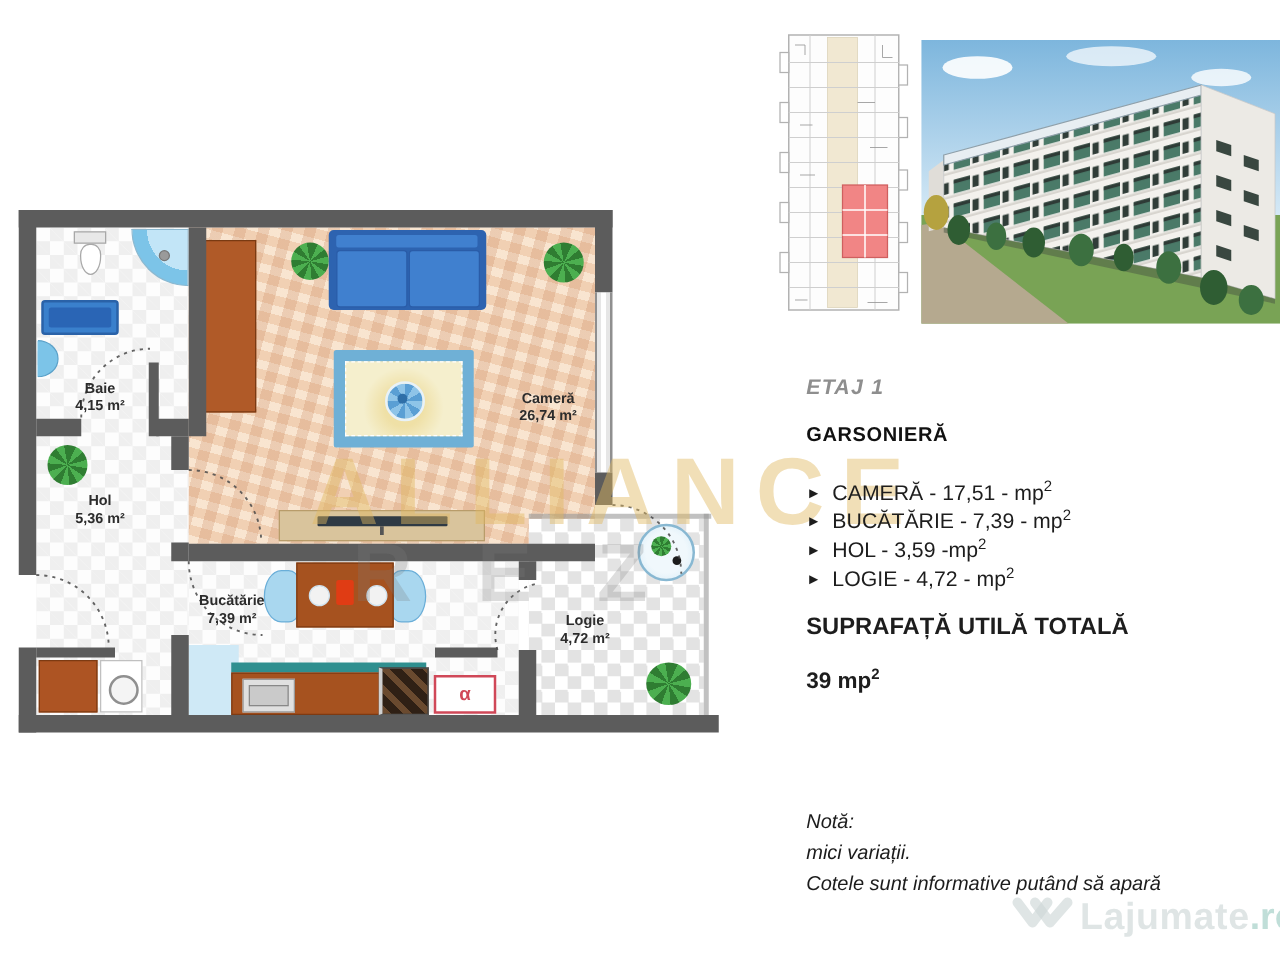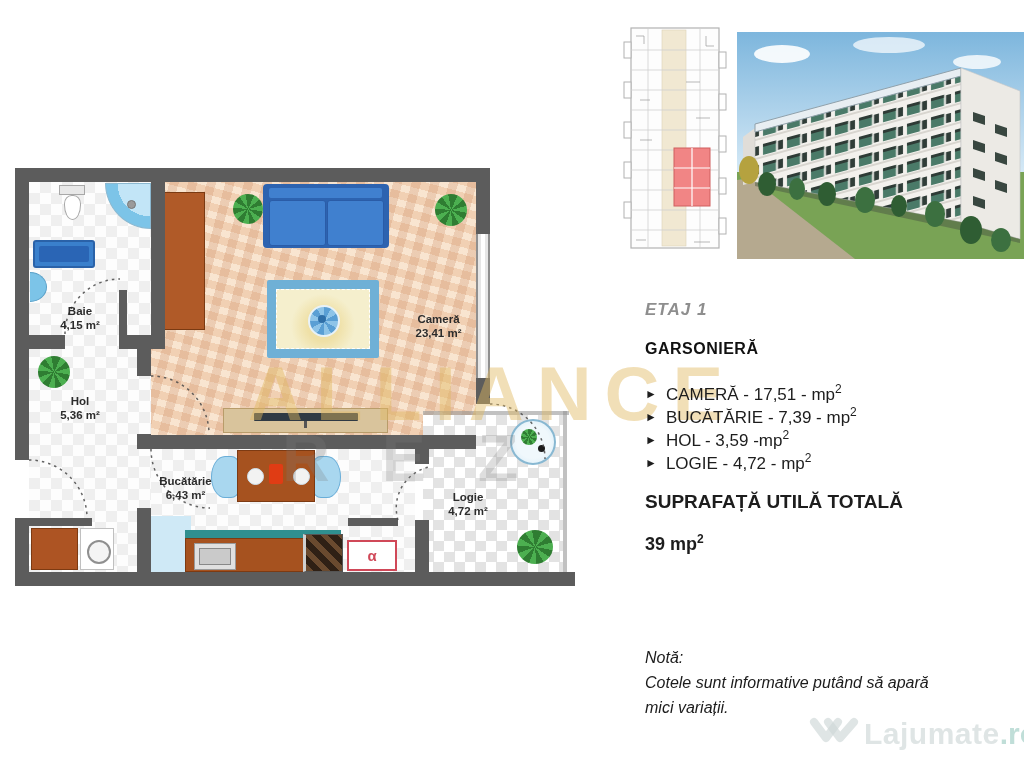--- a/index.html
+++ b/index.html
@@ -165,25 +165,25 @@
   <div class="rlabel" style="left:30px;top:108px;width:70px;margin-top:28px;">
     <div>Baie</div>
       <div>4,15 m²</div>
   </div>
   <div class="rlabel" style="left:30px;top:226px;width:70px;">
     <div>Hol</div>
       <div>5,36 m²</div>
   </div>
   <div class="rlabel" style="left:376px;top:144px;width:95px;">
     <div>Cameră</div>
-      <div>23,41 m²</div>
+      <div>26,74 m²</div>
   </div>
   <div class="rlabel" style="left:128px;top:306px;width:85px;">
     <div>Bucătărie</div>
-      <div>6,43 m²</div>
+      <div>7,39 m²</div>
   </div>
   <div class="rlabel" style="left:408px;top:322px;width:90px;">
     <div>Logie</div>
       <div>4,72 m²</div>
   </div>
 </div>
 
 <div id="keyplan" class="abs">
   <svg viewBox="0 0 118 236" width="118" height="236">
     <rect x="15" y="6" width="88" height="220" fill="#fdfdfd" stroke="#b2b2b2" stroke-width="1.2"></rect>
@@ -279,22 +279,22 @@
   </div>
 
   <div class="total-label">SUPRAFAȚĂ UTILĂ TOTALĂ</div>
   <div class="total-value">
     <span>39 mp</span><sup>2</sup>
   </div>
 </div>
 
 <div id="note" class="abs">
   <div>Notă:</div>
+  <div>mici variații.</div>
   <div>Cotele sunt informative putând să apară</div>
-  <div>mici variații.</div>
 </div>
 
 <div id="wm-brand" class="abs">ALLIANCE</div>
 <div id="wm-sub" class="abs">REZ</div>
 <div id="wm-site" class="abs">
   <svg width="58" height="40" viewBox="0 0 58 40">
     <g fill="none" stroke="rgba(206,215,215,.65)" stroke-width="8" stroke-linecap="round" stroke-linejoin="round">
       <path d="M8,8 L20,24 L32,8"></path>
       <path d="M22,8 L34,24 L48,8"></path>
     </g>

